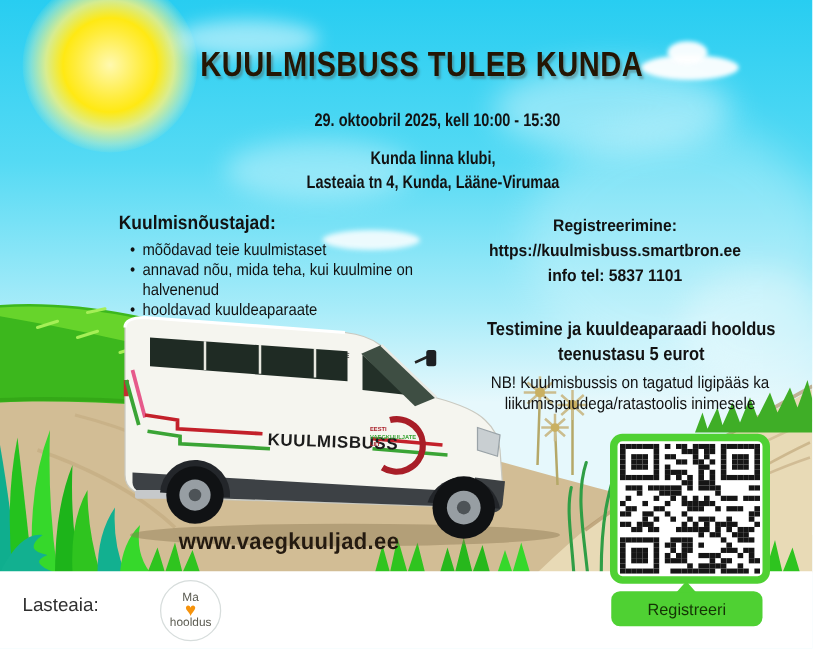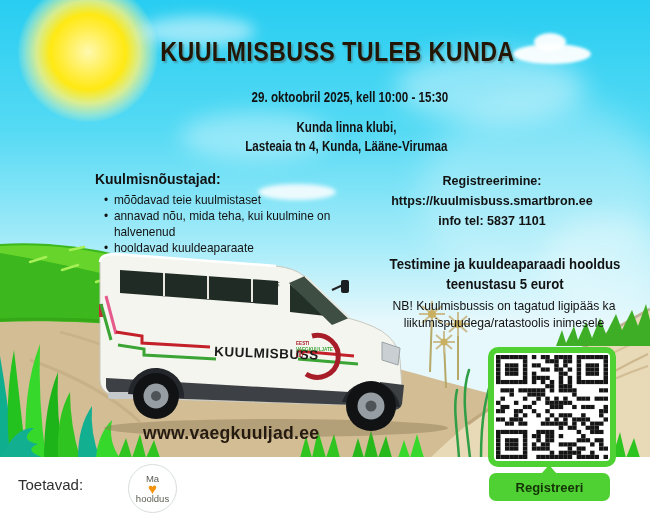--- a/index.html
+++ b/index.html
@@ -45,21 +45,21 @@
   .footer-bar{left:0; top:457px; width:650px; height:62px; background:#fff; z-index:4;}
   .supporters{left:18px; top:476px; font-size:15px; color:#2f2f2f; z-index:5;}
   .logo-circle{left:128px; top:464px; width:47px; height:47px; border-radius:50%; background:#fff; border:1px solid #d7dddc;
     display:flex; flex-direction:column; align-items:center; justify-content:center; z-index:5; line-height:1;}
   .logo-circle .l1,.logo-circle .l2{font-size:9.5px; color:#5c5c52;}
   .logo-circle .heart{font-size:15px; color:var(--heart-orange); line-height:11px;}
   
   .qr{left:488px; top:347px; width:112px; height:104px; background:#fff; border:6px solid var(--accent-green); border-radius:10px; padding:2px; z-index:6;}
   .qr svg{width:100%; height:100%;}
   .cta{left:489px; top:473px; width:121px; height:28px; background:var(--accent-green); border-radius:7px; z-index:6;
-    display:flex; align-items:center; justify-content:center; font-size:13px; font-weight:bold; color:#143305; cursor:pointer;}
+    display:flex; align-items:center; justify-content:center; font-size:13px; font-weight:normal; color:#143305; cursor:pointer;}
   .cta .tail{position:absolute; left:52px; top:-8px; width:0; height:0;
     border-left:8px solid transparent; border-right:8px solid transparent; border-bottom:9px solid var(--accent-green);}
 </style>
 </head>
 <body>
 
 <div class="poster">
 
   <div class="abs sun"></div>
   <div class="abs cloud c1"></div>
@@ -202,21 +202,21 @@
   </div>
 
   <div class="abs txt nb">
     <div>NB! Kuulmisbussis on tagatud ligipääs ka</div>
     <div>liikumispuudega/ratastoolis inimesele</div>
   </div>
 
   <div class="abs txt website">www.vaegkuuljad.ee</div>
 
   <div class="abs footer-bar"></div>
-  <div class="abs supporters">Toetavad:</div>
+  <div class="abs supporters">Lasteaia:</div>
   <div class="abs logo-circle">
     <span class="l1">Ma</span>
     <span class="heart">♥</span>
     <span class="l2">hooldus</span>
   </div>
 
   <div class="abs qr">
     <svg id="qr" viewBox="0 0 100 100" preserveAspectRatio="none" fill="#151515">
         <rect x="0" y="0" width="4" height="4"></rect>
         <rect x="4" y="0" width="4" height="4"></rect>

